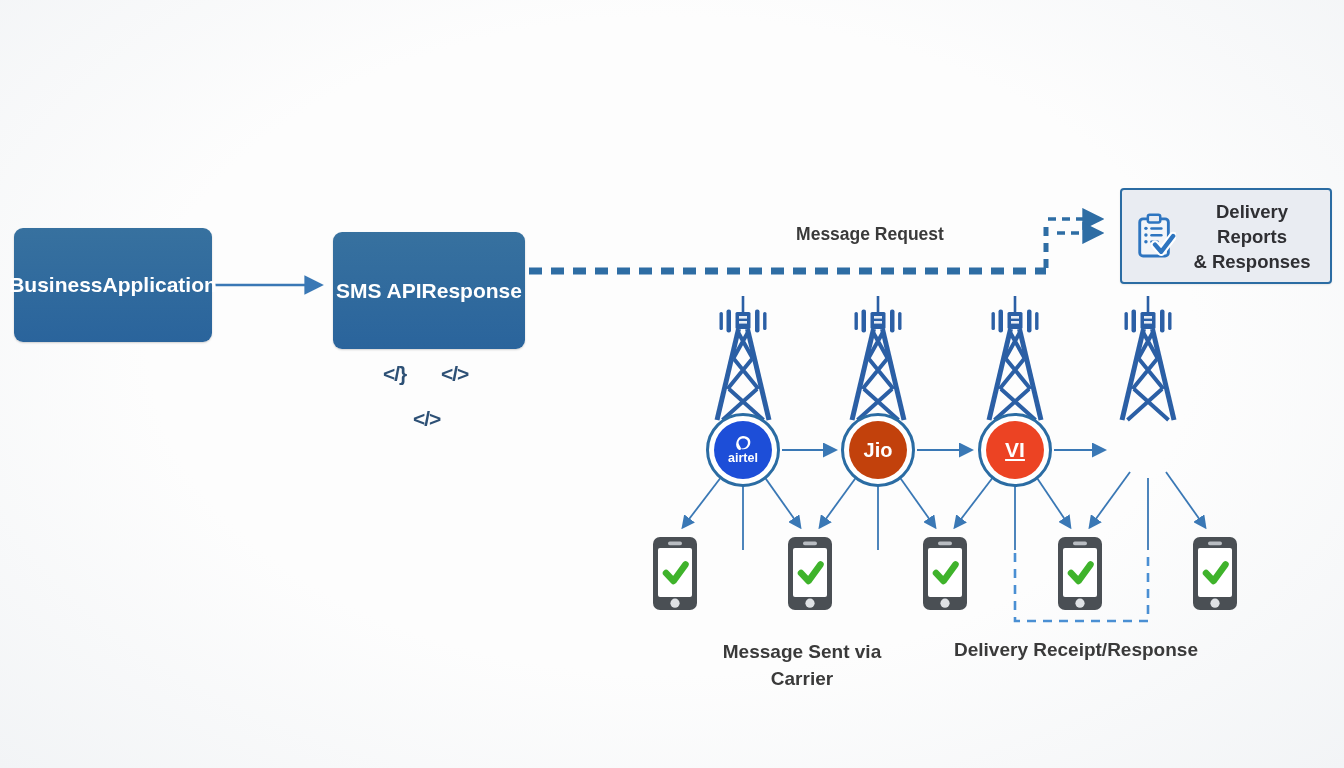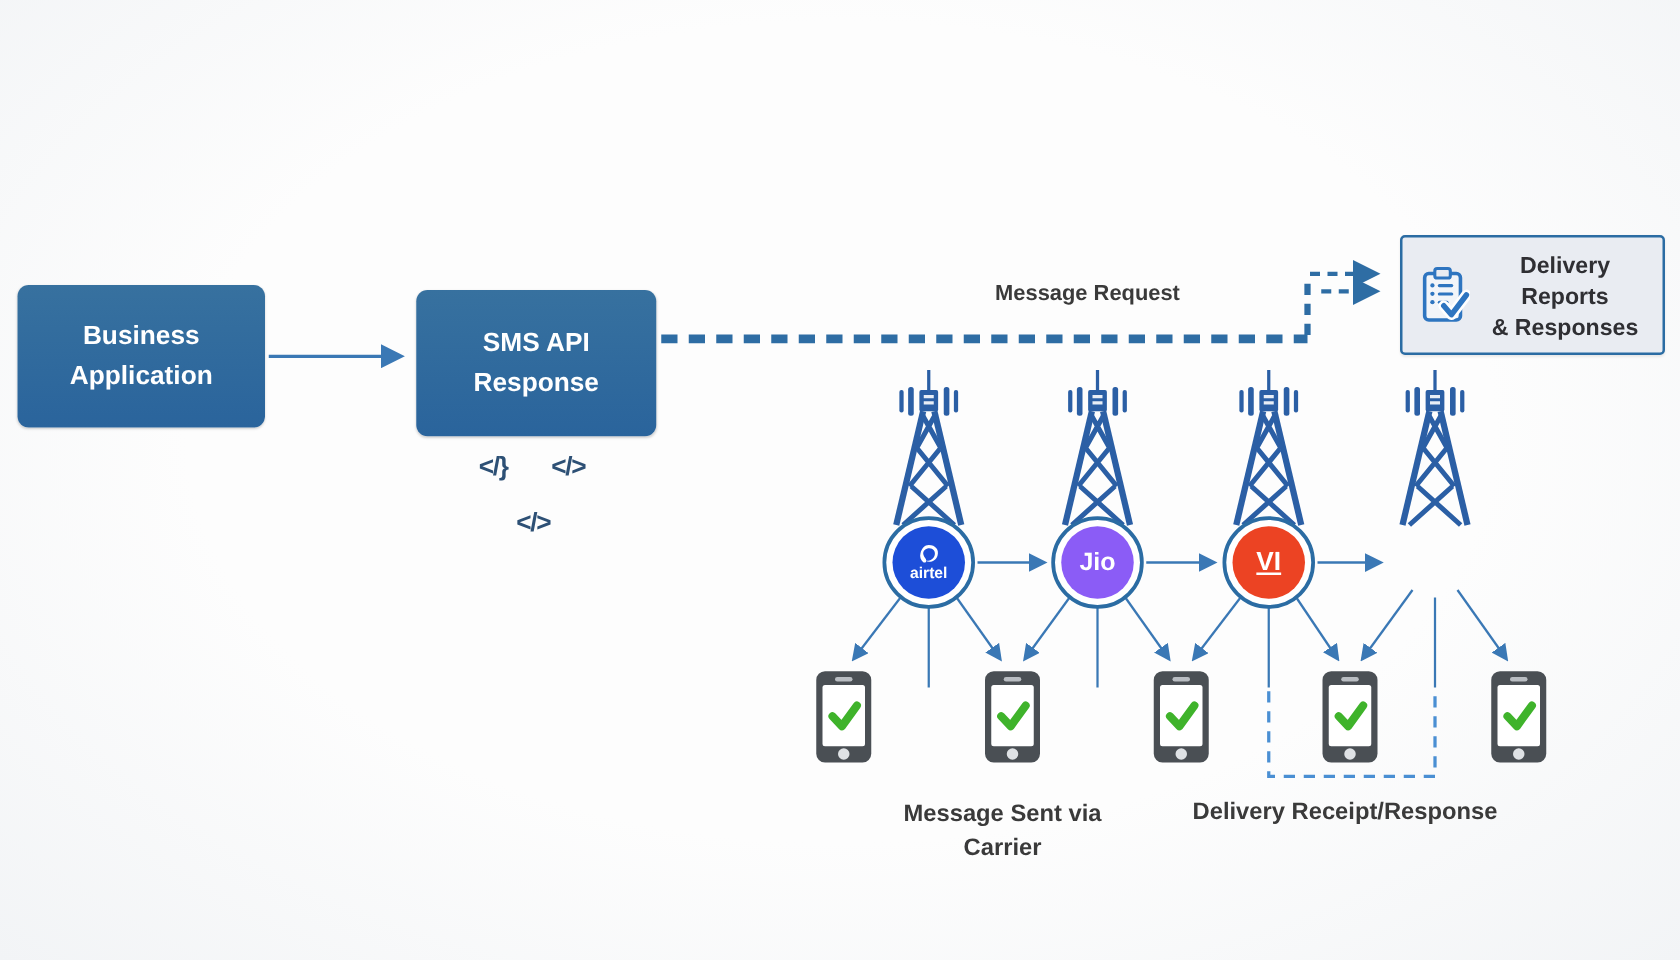--- a/index.html
+++ b/index.html
@@ -10,21 +10,21 @@
   }
   #stage{
     position:relative;width:1344px;height:768px;
     background:radial-gradient(ellipse at 50% 45%, #fdfdfd 55%, #f2f4f6 100%);
   }
   #wires{position:absolute;left:0;top:0;width:1344px;height:768px;}
 
   .node{
     position:absolute;border-radius:9px;
     background:linear-gradient(#37719f,#2a649c);
-    color:#fff;display:flex;flex-direction:column;
+    color:#fff;display:flex;flex-direction:row;
     align-items:center;justify-content:center;
     font-weight:bold;font-size:21px;line-height:32px;
     box-shadow:0 1px 2px rgba(0,0,0,.18);
     text-align:center;
   }
   #business-box{left:14px;top:228px;width:198px;height:114px;}
   #smsapi-box{left:333px;top:232px;width:192px;height:117px;}
 
   .code-glyph{
     position:absolute;color:#2d5075;font-weight:bold;
@@ -184,21 +184,21 @@
 
   <div class="carrier" id="carrier-airtel">
     <div class="disc" style="background-color: #1d4ed8;">
       <svg width="20" height="18" viewBox="0 0 20 18">
         <path d="M10,1 C15.5,1 18.5,5 17,9.5 C15.5,14 10.5,15.5 7.5,13.5 C10.5,14 14,12.5 14.8,9 C15.6,5.5 13,3 9.5,3.6 C6.5,4.2 5,6.5 5.8,9 C6.4,11 8,12 8,13.5 C8,15 6.5,15.6 5.4,14.6 C3.6,13 2.6,10.4 3.4,7.6 C4.3,3.8 6.8,1 10,1 Z" fill="#ffffff"></path>
       </svg>
       <span class="lbl-airtel">airtel</span>
     </div>
   </div>
   <div class="carrier" id="carrier-jio">
-    <div class="disc" style="background-color: #8b5cf6;">
+    <div class="disc" style="background-color: #c2410c;">
       <span class="lbl-jio">Jio</span>
     </div>
   </div>
   <div class="carrier" id="carrier-vi">
     <div class="disc" style="background-color: rgb(236, 67, 35);">
       <span class="lbl-vi">VI</span>
     </div>
   </div>
 
   <div class="flow-label" id="message-sent-label">

